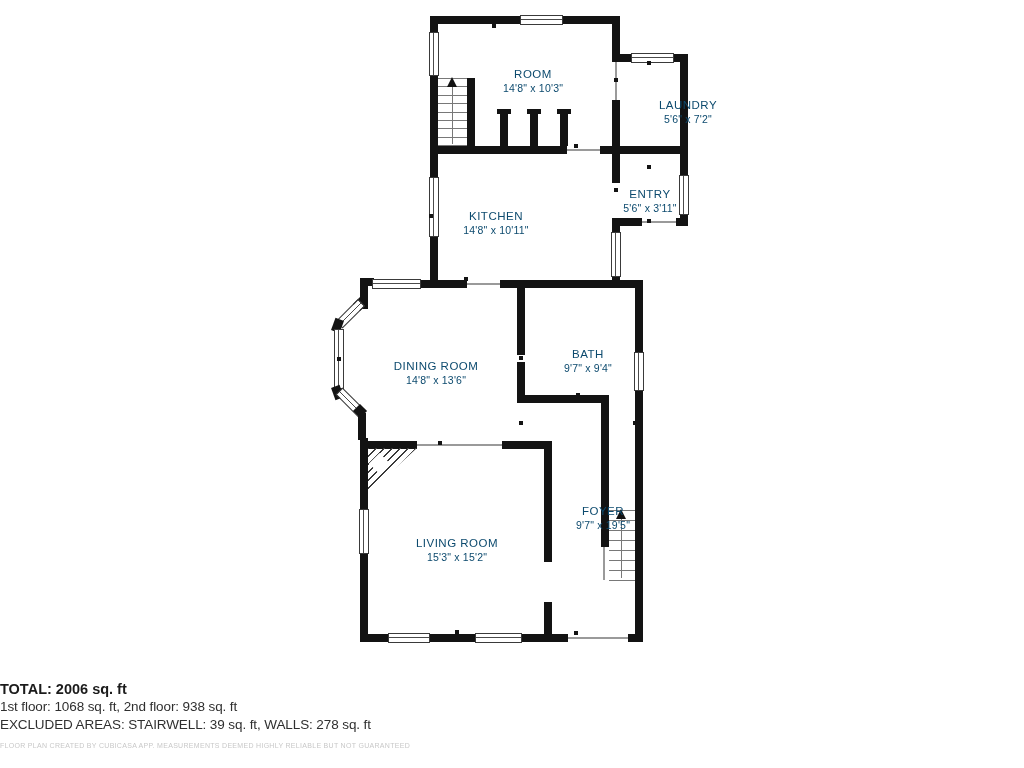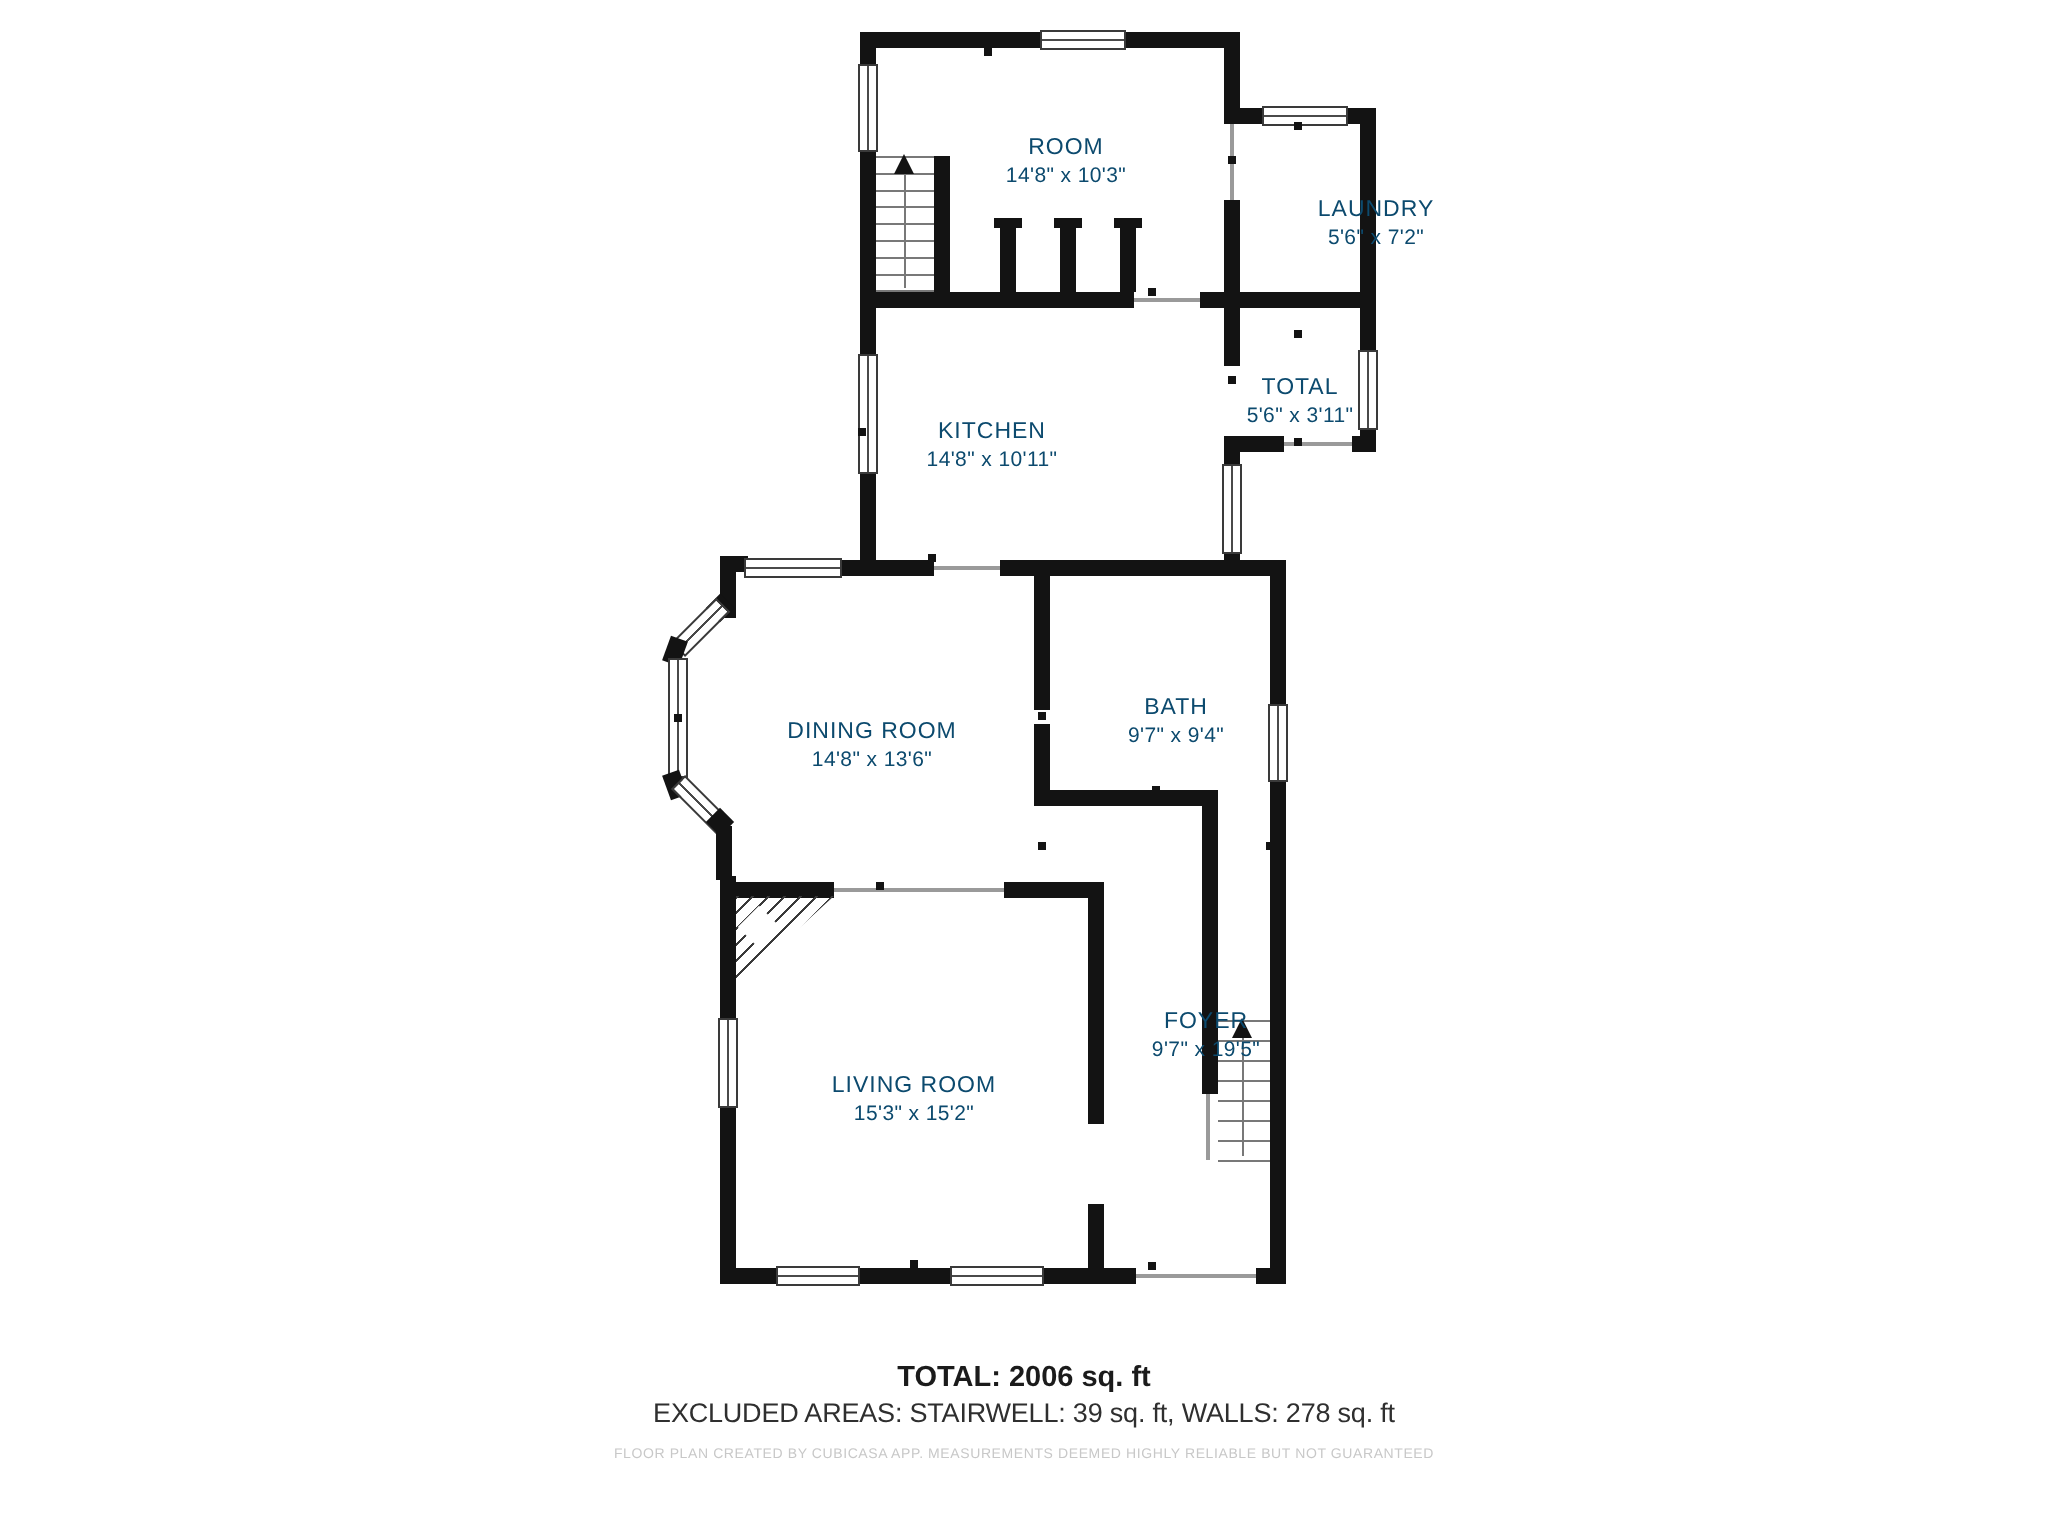--- a/index.html
+++ b/index.html
@@ -19,21 +19,21 @@
   .arr{position:absolute;width:0;height:0;border-left:5px solid transparent;
        border-right:5px solid transparent;border-bottom:10px solid #131313;}
   .shaft{position:absolute;width:1px;background:#787878;}
   .hatch{position:absolute;clip-path:polygon(0 0,100% 0,0 100%);
          background:repeating-linear-gradient(135deg,#3a3a3a 0 1.1px,transparent 1.1px 5.6px);}
   .diamond{position:absolute;background:#fff;transform:rotate(45deg);}
   .room-label{position:absolute;transform:translateX(-50%);text-align:center;
               color:#0c4a6e;white-space:nowrap;}
   .rname{font-size:11.5px;line-height:12px;letter-spacing:.5px;}
   .rdims{font-size:10.5px;line-height:12px;letter-spacing:.2px;margin-top:2px;}
-  .summary{position:absolute;left:0;right:0;top:680px;text-align:center;color:#2f2f2f;}
+  .summary{position:absolute;left:0;right:0;top:680px;color:#2f2f2f;}
   .s-total{font-weight:bold;font-size:14.5px;line-height:18px;color:#1b1b1b;}
   .s-line{font-size:13.5px;line-height:18px;letter-spacing:-.1px;}
   .s-disc{font-size:7px;color:#c8c8c8;margin-top:8px;letter-spacing:.3px;}
 </style>
 </head>
 <body>
 
 <div class="stage">
 
   <div class="w" style="left:430px;top:16px;width:190px;height:8px"></div>
@@ -148,21 +148,21 @@
   </div>
   <div class="room-label" style="left:688px;top:99px">
     <div class="rname">LAUNDRY</div>
     <div class="rdims">5'6" x 7'2"</div>
   </div>
   <div class="room-label" style="left:496px;top:210px">
     <div class="rname">KITCHEN</div>
     <div class="rdims">14'8" x 10'11"</div>
   </div>
   <div class="room-label" style="left:650px;top:188px">
-    <div class="rname">TOTAL</div>
+    <div class="rname">ENTRY</div>
     <div class="rdims">5'6" x 3'11"</div>
   </div>
   <div class="room-label" style="left:436px;top:360px">
     <div class="rname">DINING ROOM</div>
     <div class="rdims">14'8" x 13'6"</div>
   </div>
   <div class="room-label" style="left:588px;top:348px">
     <div class="rname">BATH</div>
     <div class="rdims">9'7" x 9'4"</div>
   </div>
@@ -170,17 +170,18 @@
     <div class="rname">LIVING ROOM</div>
     <div class="rdims">15'3" x 15'2"</div>
   </div>
   <div class="room-label" style="left:603px;top:505px">
     <div class="rname">FOYER</div>
     <div class="rdims">9'7" x 19'5"</div>
   </div>
 
   <div class="summary">
     <div class="s-total">TOTAL: 2006 sq. ft</div>
+    <div class="s-line">1st floor: 1068 sq. ft, 2nd floor: 938 sq. ft</div>
     <div class="s-line">EXCLUDED AREAS: STAIRWELL: 39 sq. ft, WALLS: 278 sq. ft</div>
     <div class="s-disc">FLOOR PLAN CREATED BY CUBICASA APP. MEASUREMENTS DEEMED HIGHLY RELIABLE BUT NOT GUARANTEED</div>
   </div>
 
 </div>
 
 </body></html>

